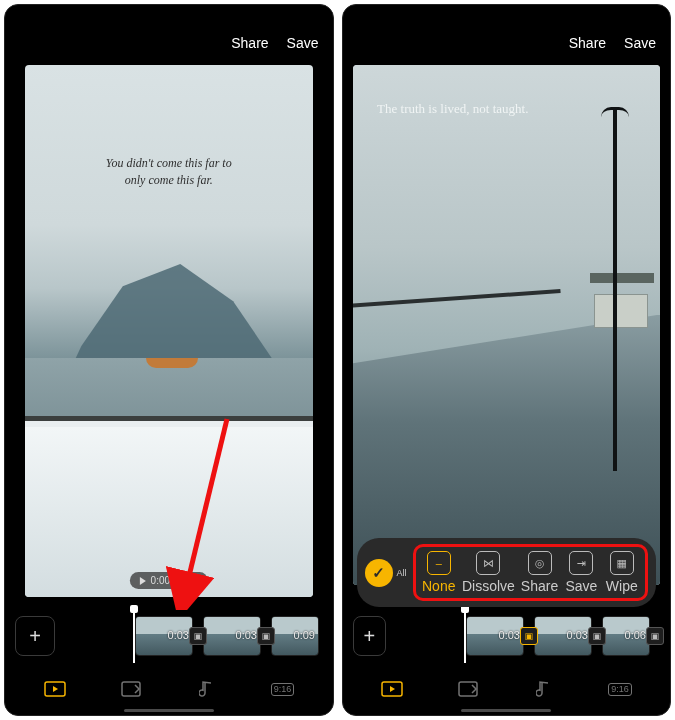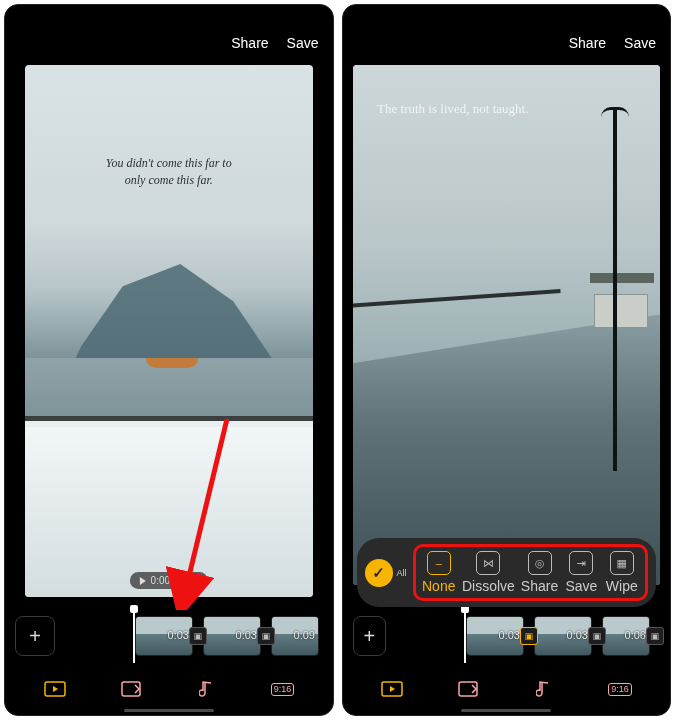--- a/index.html
+++ b/index.html
@@ -165,21 +165,21 @@
   .trans-btn span { color:#bbb; font-size:9px; line-height:1; }
   .trans-btn.sel { border-color:#f7b500; }
   .trans-btn.sel span { color:#f7b500; }
   
   .bottom-nav {
     height:48px; display:flex; justify-content:space-around;
     align-items:center; padding:0 12px 4px 12px;
   }
   .nav-item {
     width:30px; height:24px; display:flex; align-items:center;
-    justify-content:center; color:#fca5a5; position:relative;
+    justify-content:center; color:#737373; position:relative;
     cursor:pointer;
   }
   .nav-item.active { color:#f7b500; }
   .nav-ratio {
     font-size:9px; border:1px solid currentColor; border-radius:3px;
     padding:1px 2px; line-height:1;
   }
   .home-ind {
     position:absolute; bottom:3px; left:50%; transform:translateX(-50%);
     width:90px; height:3px; background:#4a4a4a; border-radius:2px;

